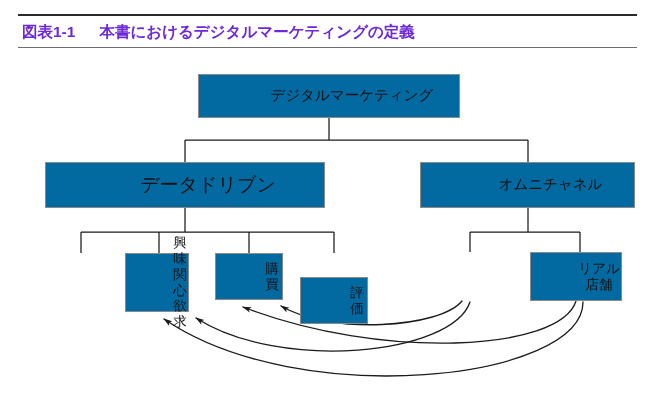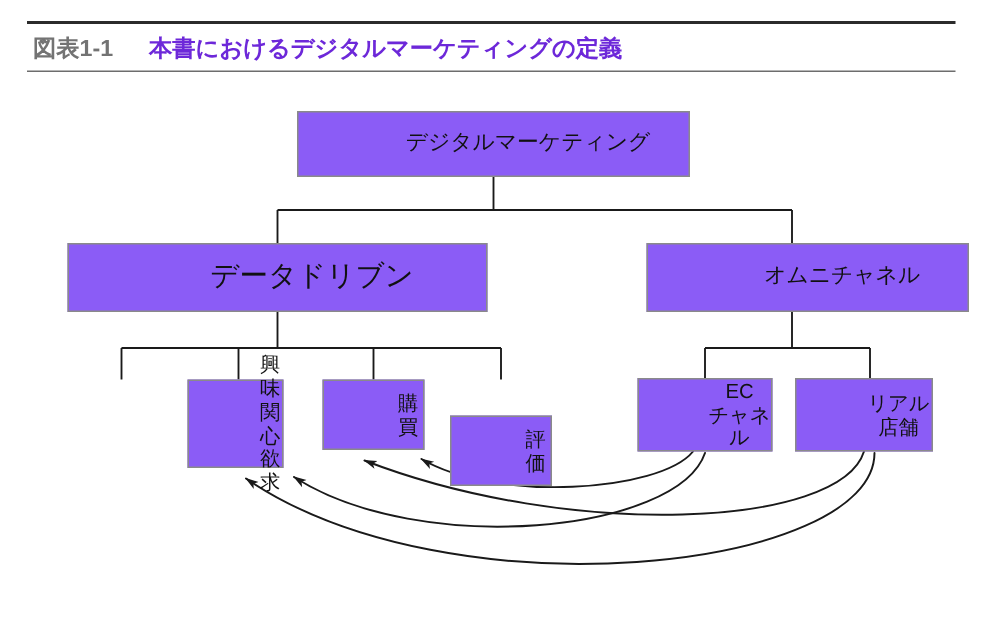--- a/index.html
+++ b/index.html
@@ -42,21 +42,21 @@
     top: 19px;
     height: 26px;
     display: flex;
     align-items: center;
     white-space: nowrap;
   }
   .hdr-num {
     font-size: 15.5px;
     font-weight: bold;
     letter-spacing: 0px;
-    color: #737373;
+    color: #6d28d9;
   }
   .hdr-title {
     font-size: 15.5px;
     font-weight: bold;
     margin-left: 24px;
     color: #6d28d9;
   }
 
   
   #diagram {
@@ -72,21 +72,21 @@
     top: 0;
     width: 655px;
     height: 413px;
     pointer-events: none;
   }
 
   
   .node {
     position: absolute;
     box-sizing: border-box;
-    background: #8b5cf6;
+    background: #0369a1;
     border: 1px solid #8a8a8a;
     display: flex;
     align-items: center;
     justify-content: center;
     text-align: center;
     line-height: 1.18;
     color: #111111;
     padding-left: 46px;
   }
   .node .lbl {
@@ -107,21 +107,20 @@
     width: 280px;
     height: 46px;
     font-size: 19px;
   }
   .node-l2-right {
     left: 420px;
     top: 162px;
     width: 215px;
     height: 46px;
     font-size: 14.5px;
-    margin-left: 11px;
   }
 
   .node-leaf {
     font-size: 13.5px;
   }
   .node-ninchi   { left: 47px;  top: 253px; width: 68px; height: 47px; }
   .node-kyomi    { left: 125px; top: 253px; width: 64px; height: 59px; }
   .node-kobai    { left: 215px; top: 253px; width: 68px; height: 47px; align-items: center; }
   .node-hyoka    { left: 300px; top: 253px; width: 68px; height: 47px; margin-top: 24px; }
   .node-ec       { left: 425px; top: 252px; width: 90px; height: 49px; }
@@ -198,22 +197,18 @@
 関心
 欲求</span>
     </div>
     <div class="node node-leaf node-kobai">
       <span class="lbl">購買</span>
     </div>
     <div class="node node-leaf node-hyoka">
       <span class="lbl">評価</span>
     </div>
 
-    <div class="node node-leaf node-ec">
-      <span class="lbl">EC
-チャネル</span>
-    </div>
     <div class="node node-leaf node-real">
       <span class="lbl">リアル店舗</span>
     </div>
 
   </div>
 </div>
 
 </body></html>

